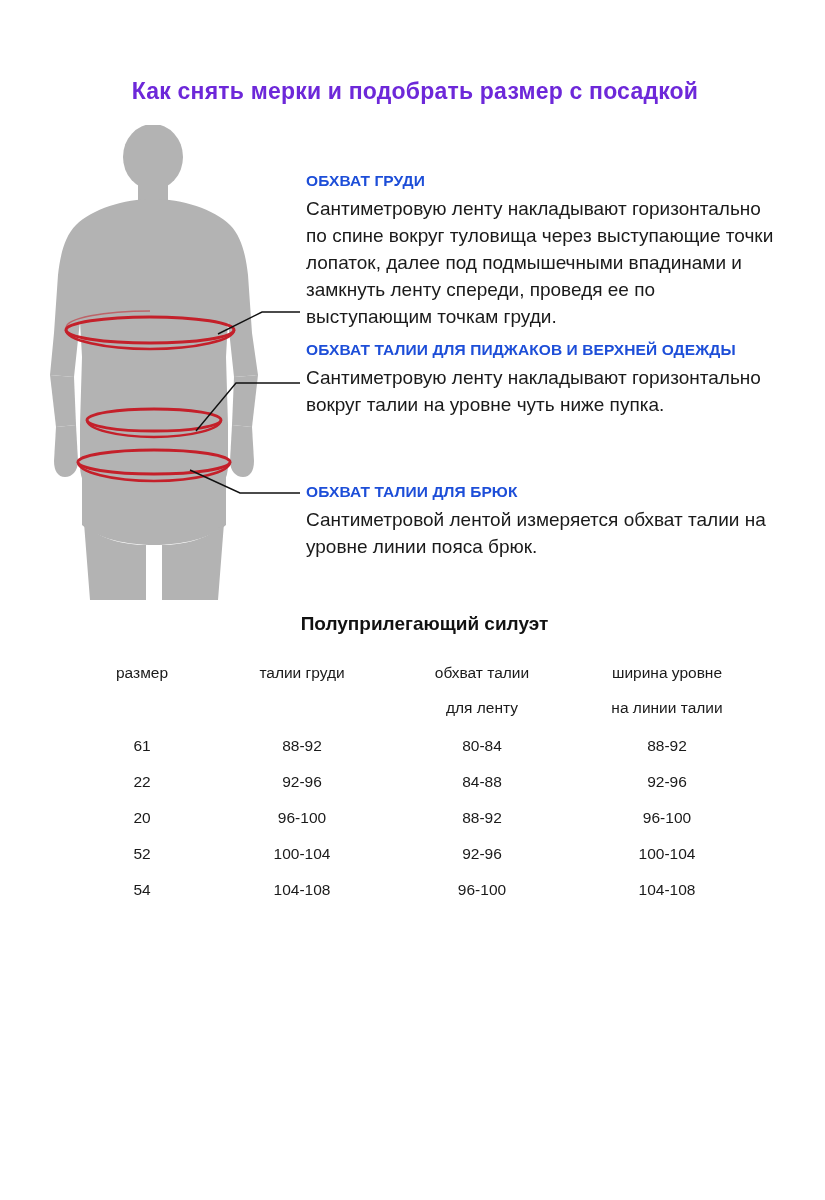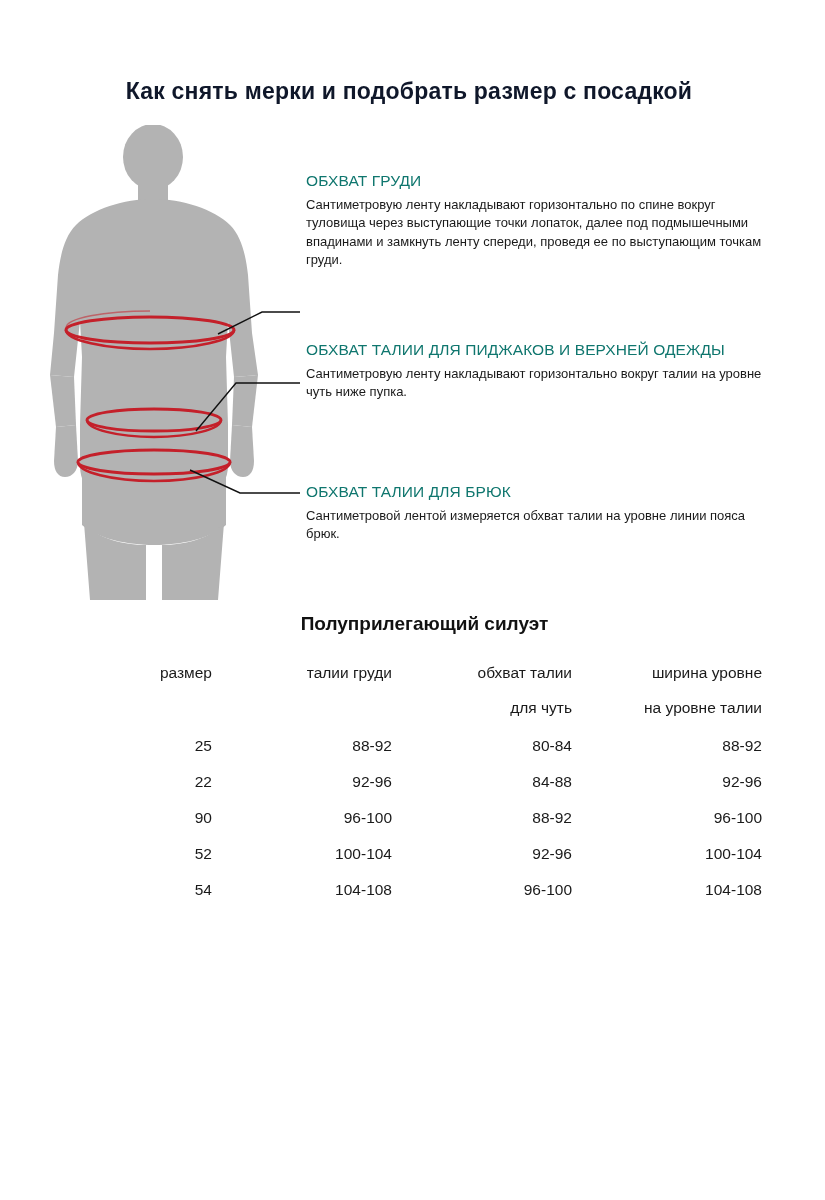--- a/index.html
+++ b/index.html
@@ -21,45 +21,47 @@
     height: 1200px;
   }
   .title {
     position: absolute;
     left: 0;
     top: 78px;
     width: 818px;
     text-align: center;
     font-size: 23px;
     font-weight: bold;
-    color: #0f172a;
+    color: #6d28d9;
     letter-spacing: 0.2px;
+    padding-left: 6px;
   }
 
   
   #figure {
     position: absolute;
     left: 20px;
     top: 125px;
     width: 280px;
     height: 475px;
   }
 
   
   .callout {
     position: absolute;
   }
   .callout-head {
     font-size: 15.5px;
-    color: #0f766e;
+    color: #1d4ed8;
     white-space: nowrap;
     letter-spacing: 0.1px;
+    font-weight: bold;
   }
   .callout-body {
-    font-size: 13px;
+    font-size: 19px;
     color: #1a1a1a;
     line-height: 1.42;
     margin-top: 6px;
   }
 
   #callout-chest { left: 306px; top: 172px; }
   #callout-waist-jacket { left: 306px; top: 341px; }
   #callout-waist-trousers { left: 306px; top: 483px; }
 
   
@@ -78,21 +80,21 @@
     left: 72px;
     top: 658px;
     width: 690px;
     border-collapse: collapse;
   }
   table.size-table th,
   table.size-table td {
     font-weight: normal;
     font-size: 15.5px;
     color: #1a1a1a;
-    text-align: right;
+    text-align: center;
     padding: 0;
     height: 36px;
     vertical-align: middle;
   }
   table.size-table thead th {
     height: 30px;
   }
   table.size-table thead tr.sub th {
     height: 40px;
   }
@@ -202,39 +204,39 @@
     <thead>
       <tr>
         <th>размер</th>
         <th>талии груди</th>
         <th>обхват талии</th>
         <th>ширина уровне</th>
       </tr>
       <tr class="sub">
         <th></th>
         <th></th>
-        <th>для чуть</th>
-        <th>на уровне талии</th>
+        <th>для ленту</th>
+        <th>на линии талии</th>
       </tr>
     </thead>
     <tbody>
       <tr>
-        <td>25</td>
+        <td>61</td>
         <td>88-92</td>
         <td>80-84</td>
         <td>88-92</td>
       </tr>
       <tr>
         <td>22</td>
         <td>92-96</td>
         <td>84-88</td>
         <td>92-96</td>
       </tr>
       <tr>
-        <td>90</td>
+        <td>20</td>
         <td>96-100</td>
         <td>88-92</td>
         <td>96-100</td>
       </tr>
       <tr>
         <td>52</td>
         <td>100-104</td>
         <td>92-96</td>
         <td>100-104</td>
       </tr>

